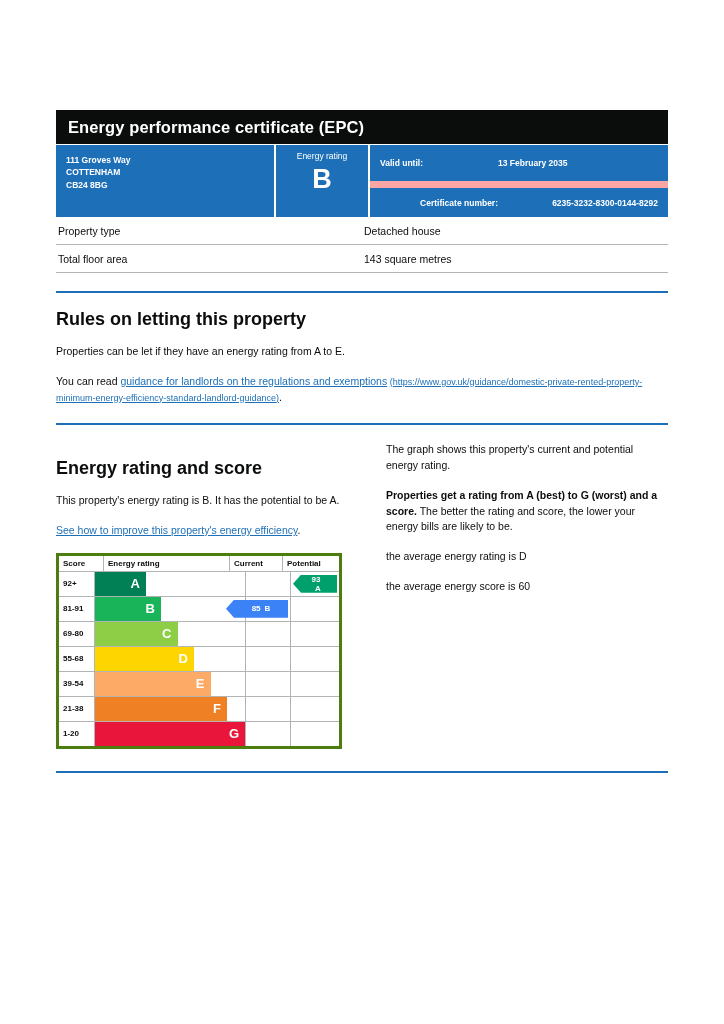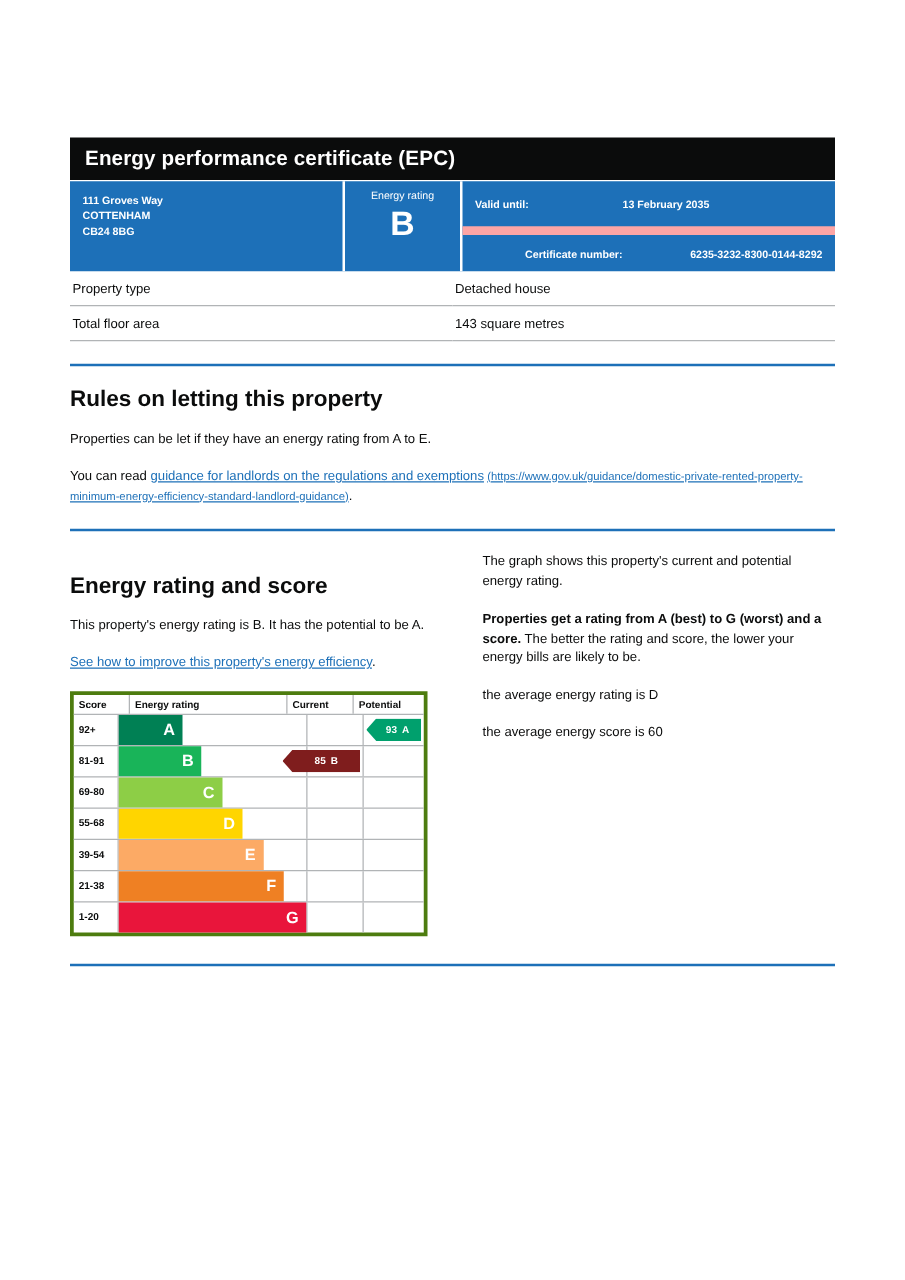--- a/index.html
+++ b/index.html
@@ -315,34 +315,34 @@
           <div class="h-potential">Potential</div>
         </div>
 
         <div class="grow">
           <div class="score">92+</div>
           <div class="barcell">
             <div class="bar" id="bar-a" style="background: rgb(0, 128, 84); width: 34%;">A</div>
           </div>
           <div class="cur"></div>
           <div class="pot">
-            <div class="marker pot-marker" id="pot-marker" style="background: rgb(0, 160, 109);">
+            <div class="marker pot-marker" id="pot-marker" style="background: rgb(0, 160, 109); flex-direction: column;">
               <span class="sc">93</span>
               <span>A</span>
             </div>
           </div>
         </div>
 
         <div class="grow">
           <div class="score">81-91</div>
           <div class="barcell">
             <div class="bar" id="bar-b" style="background: rgb(25, 180, 89); width: 44%;">B</div>
           </div>
           <div class="cur">
-            <div class="marker cur-marker" id="cur-marker" style="background: #7f1d1d;">
+            <div class="marker cur-marker" id="cur-marker" style="background: #3b82f6;">
               <span class="sc">85</span>
               <span>B</span>
             </div>
           </div>
           <div class="pot"></div>
         </div>
 
         <div class="grow">
           <div class="score">69-80</div>
           <div class="barcell">

